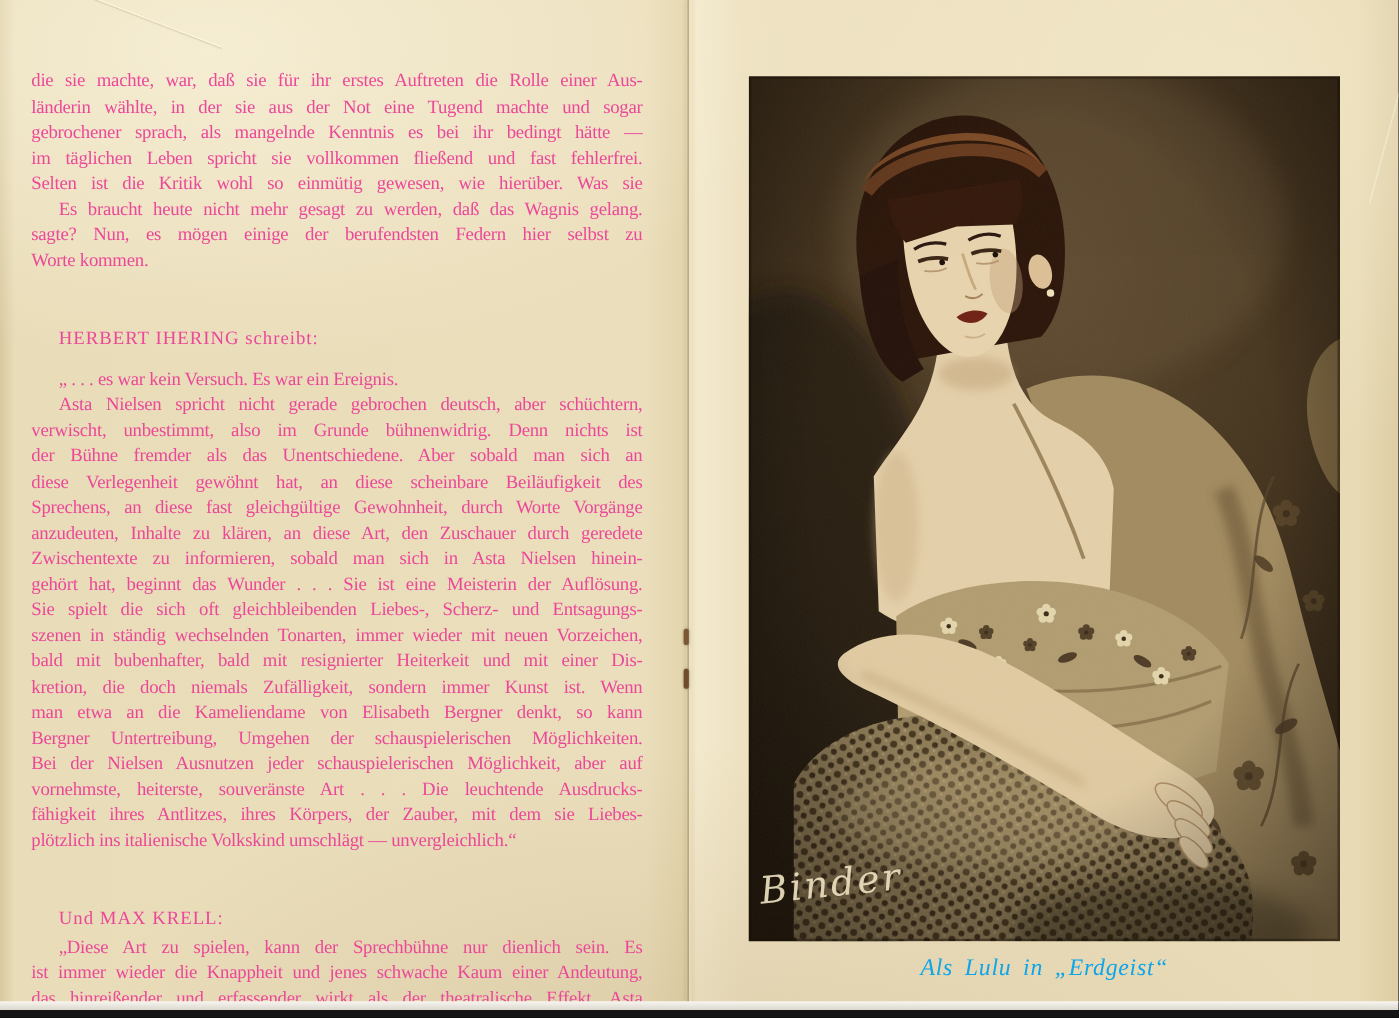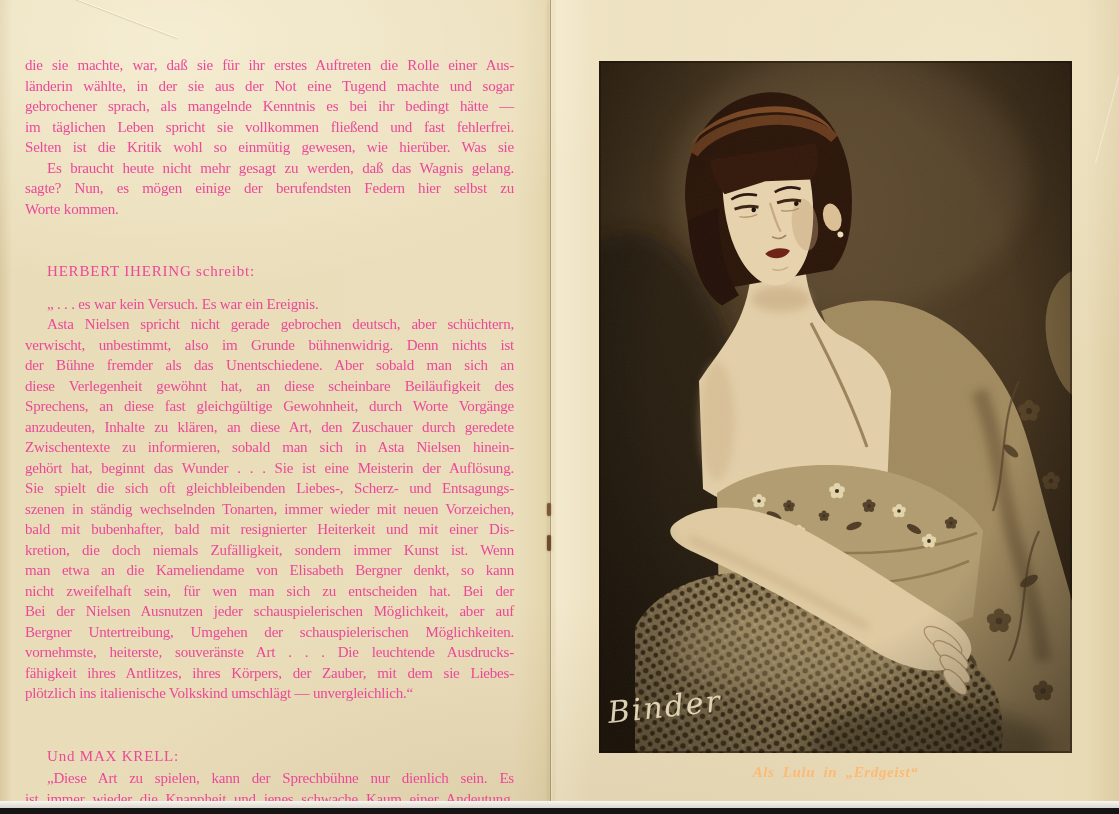--- a/index.html
+++ b/index.html
@@ -46,22 +46,22 @@
   .line { white-space:nowrap; text-align:justify; text-align-last:justify; }
   .line.last { text-align-last:left; }
   .line.first-indent { text-indent:22px; }
   .para.heading .line { letter-spacing:0.8px;margin-top:42px; }
 
   
   .photo { position:absolute; left:599px; top:61px; width:473px; height:692px; }
   .photo svg { display:block; width:100%; height:100%; }
   .caption {
     position:absolute; left:599px; top:764px; width:473px; text-align:center;
-    font-style:italic; font-weight:700; font-size:15px; letter-spacing:.6px;
-    word-spacing:4px; color:#fdba74;
+    font-style:italic; font-weight:400; font-size:19px; letter-spacing:.6px;
+    word-spacing:4px; color:#0ea5e9;
   }
 </style>
 </head>
 <body>
 
 <div class="stage">
 
   <div class="paper"></div>
   <div class="fold"></div>
   <div class="staple s1"></div>
@@ -95,23 +95,22 @@
         <div class="line">diese Verlegenheit gewöhnt hat, an diese scheinbare Beiläufigkeit des</div>
         <div class="line">Sprechens, an diese fast gleichgültige Gewohnheit, durch Worte Vorgänge</div>
         <div class="line">anzudeuten, Inhalte zu klären, an diese Art, den Zuschauer durch geredete</div>
         <div class="line">Zwischentexte zu informieren, sobald man sich in Asta Nielsen hinein-</div>
         <div class="line">gehört hat, beginnt das Wunder . . . Sie ist eine Meisterin der Auflösung.</div>
         <div class="line">Sie spielt die sich oft gleichbleibenden Liebes-, Scherz- und Entsagungs-</div>
         <div class="line">szenen in ständig wechselnden Tonarten, immer wieder mit neuen Vorzeichen,</div>
         <div class="line">bald mit bubenhafter, bald mit resignierter Heiterkeit und mit einer Dis-</div>
         <div class="line">kretion, die doch niemals Zufälligkeit, sondern immer Kunst ist. Wenn</div>
         <div class="line">man etwa an die Kameliendame von Elisabeth Bergner denkt, so kann</div>
-        <div class="line">nicht zweifelhaft sein, für wen man sich zu entscheiden hat. Bei der</div>
+        <div class="line">Bergner Untertreibung, Umgehen der schauspielerischen Möglichkeiten.</div>
         <div class="line">Bei der Nielsen Ausnutzen jeder schauspielerischen Möglichkeit, aber auf</div>
-        <div class="line">Bergner Untertreibung, Umgehen der schauspielerischen Möglichkeiten.</div>
         <div class="line">vornehmste, heiterste, souveränste Art . . . Die leuchtende Ausdrucks-</div>
         <div class="line">fähigkeit ihres Antlitzes, ihres Körpers, der Zauber, mit dem sie Liebes-</div>
         <div class="line last">plötzlich ins italienische Volkskind umschlägt — unvergleichlich.“</div>
       </div>
       <div class="para heading" style="margin-top: 8px;">
         <div class="line first-indent last">Und MAX KRELL:</div>
       </div>
       <div class="para" style="margin-top: 2px;">
         <div class="line first-indent">„Diese Art zu spielen, kann der Sprechbühne nur dienlich sein. Es</div>
         <div class="line">ist immer wieder die Knappheit und jenes schwache Kaum einer Andeutung,</div>

